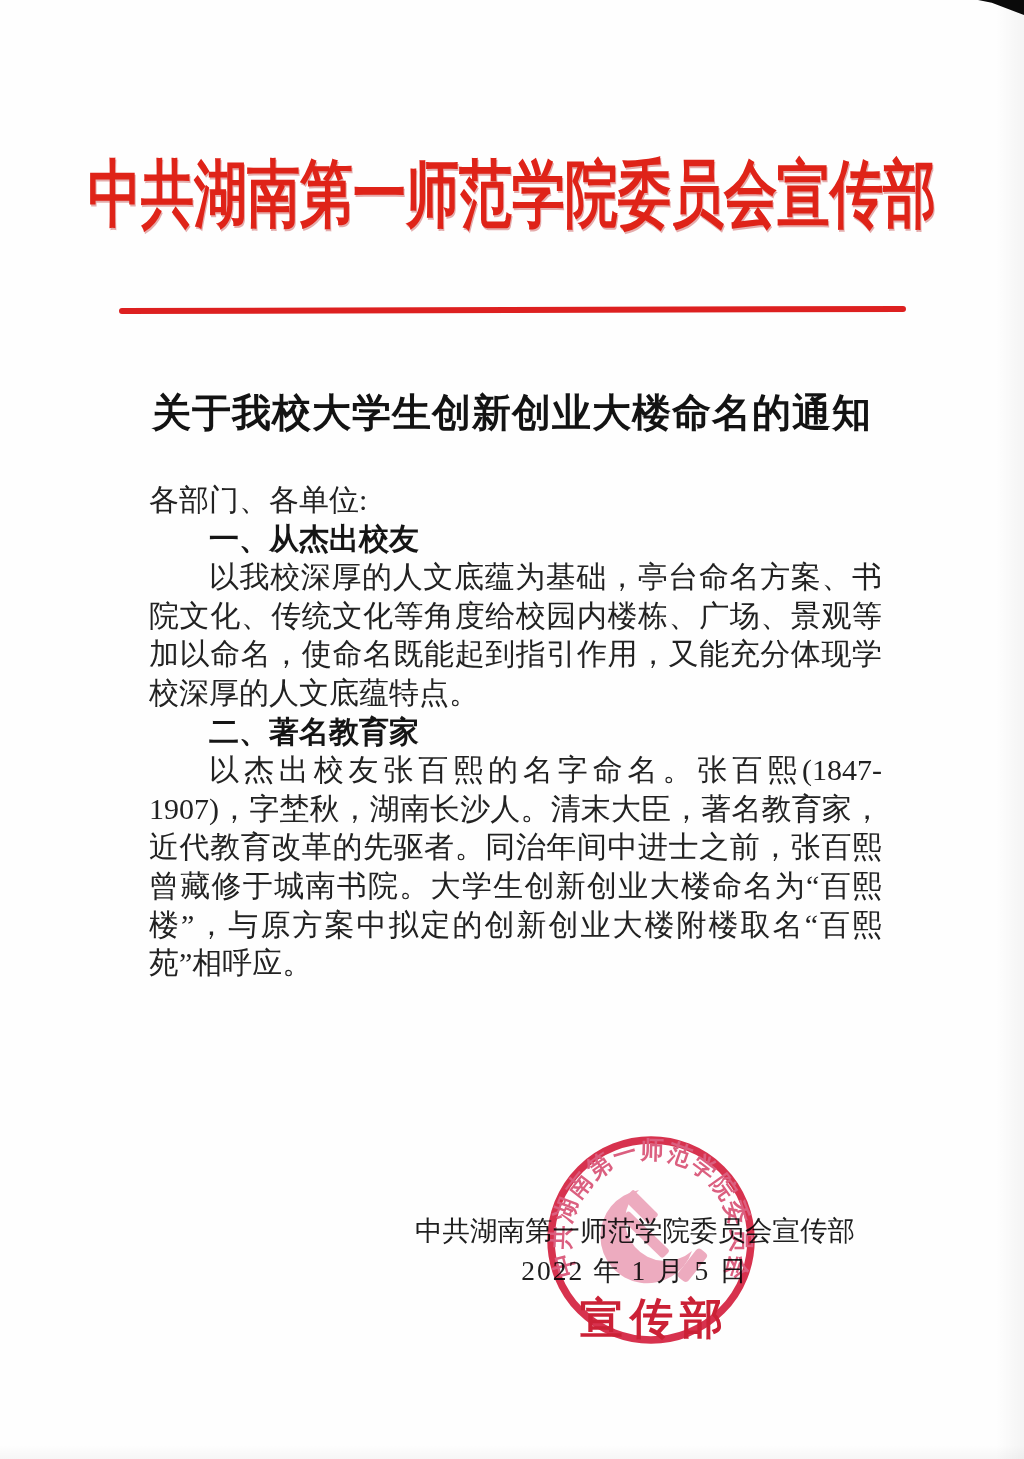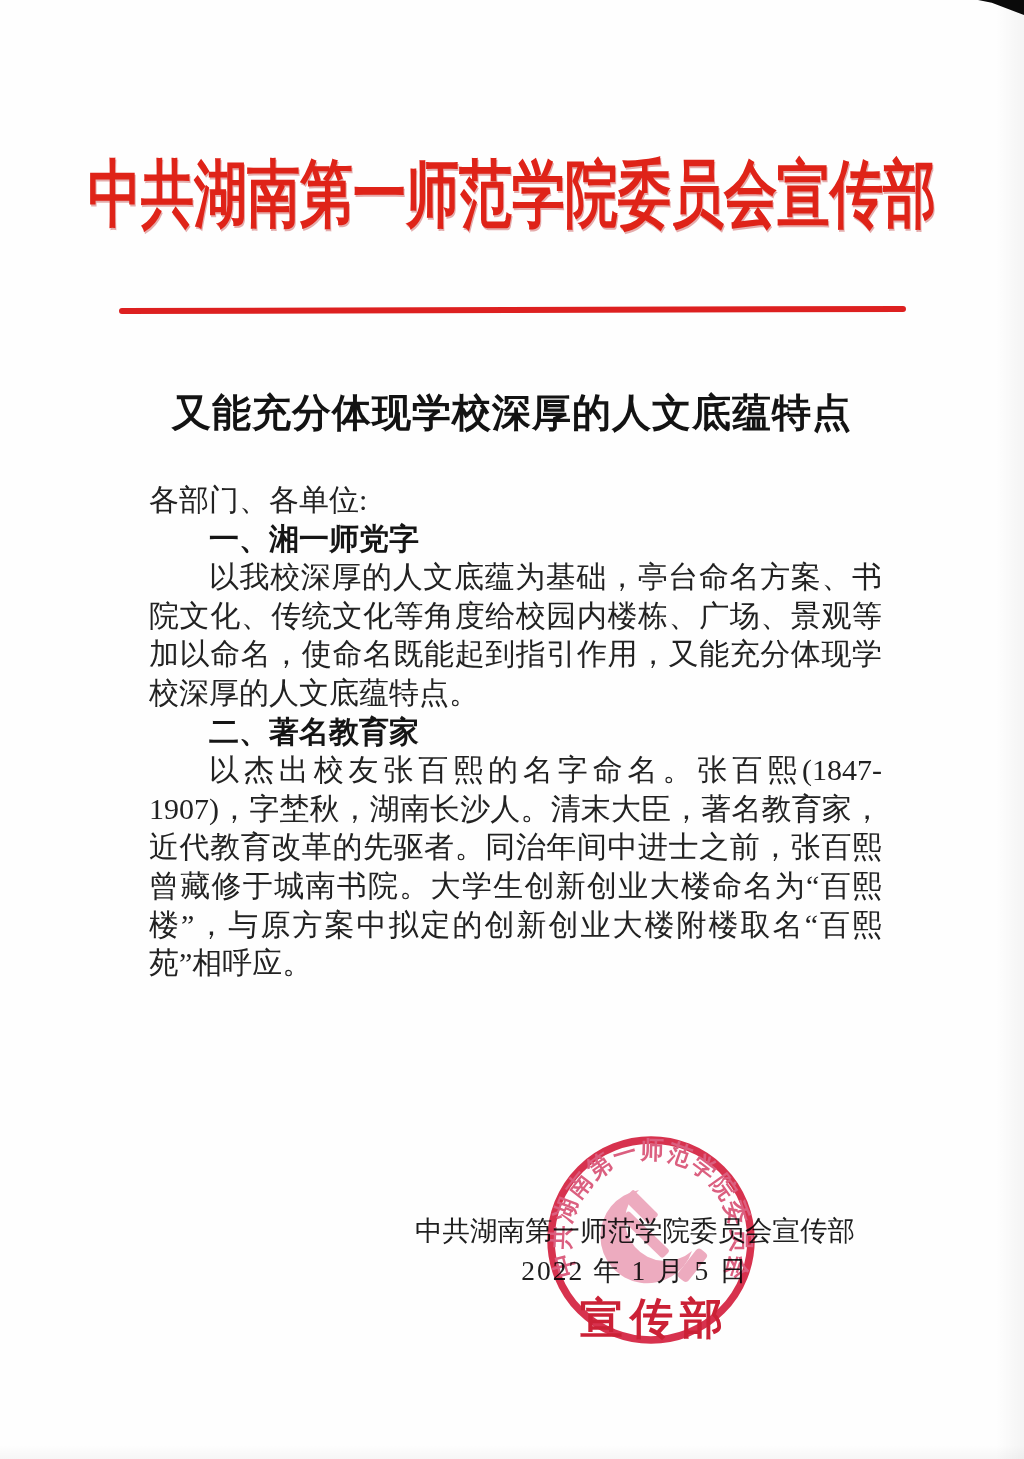--- a/index.html
+++ b/index.html
@@ -106,25 +106,25 @@
 <body>
 
 <div class="page">
 
   <div class="scan-corner"></div>
 
   <div class="letterhead">中共湖南第一师范学院委员会宣传部</div>
 
   <div class="red-rule"></div>
 
-  <h1 class="doc-title">又能充分体现学校深厚的人文底蕴特点</h1>
+  <h1 class="doc-title">关于我校大学生创新创业大楼命名的通知</h1>
 
   <div class="doc-body">
     <p>各部门、各单位:</p>
-    <p class="indent sec-heading">一、湘一师党字</p>
+    <p class="indent sec-heading">一、从杰出校友</p>
     <p class="indent">以我校深厚的人文底蕴为基础，亭台命名方案、书院文化、传统文化等角度给校园内楼栋、广场、景观等加以命名，使命名既能起到指引作用，又能充分体现学校深厚的人文底蕴特点。</p>
     <p class="indent sec-heading">二、著名教育家</p>
     <p class="indent">以杰出校友张百熙的名字命名。张百熙(1847-1907)，字埜秋，湖南长沙人。清末大臣，著名教育家，近代教育改革的先驱者。同治年间中进士之前，张百熙曾藏修于城南书院。大学生创新创业大楼命名为“百熙楼”，与原方案中拟定的创新创业大楼附楼取名“百熙苑”相呼应。</p>
   </div>
 
   <div class="signature">
     <div class="sig-org">中共湖南第一师范学院委员会宣传部</div>
     <div class="sig-date">2022 年 1 月 5 日</div>
   </div>
 

